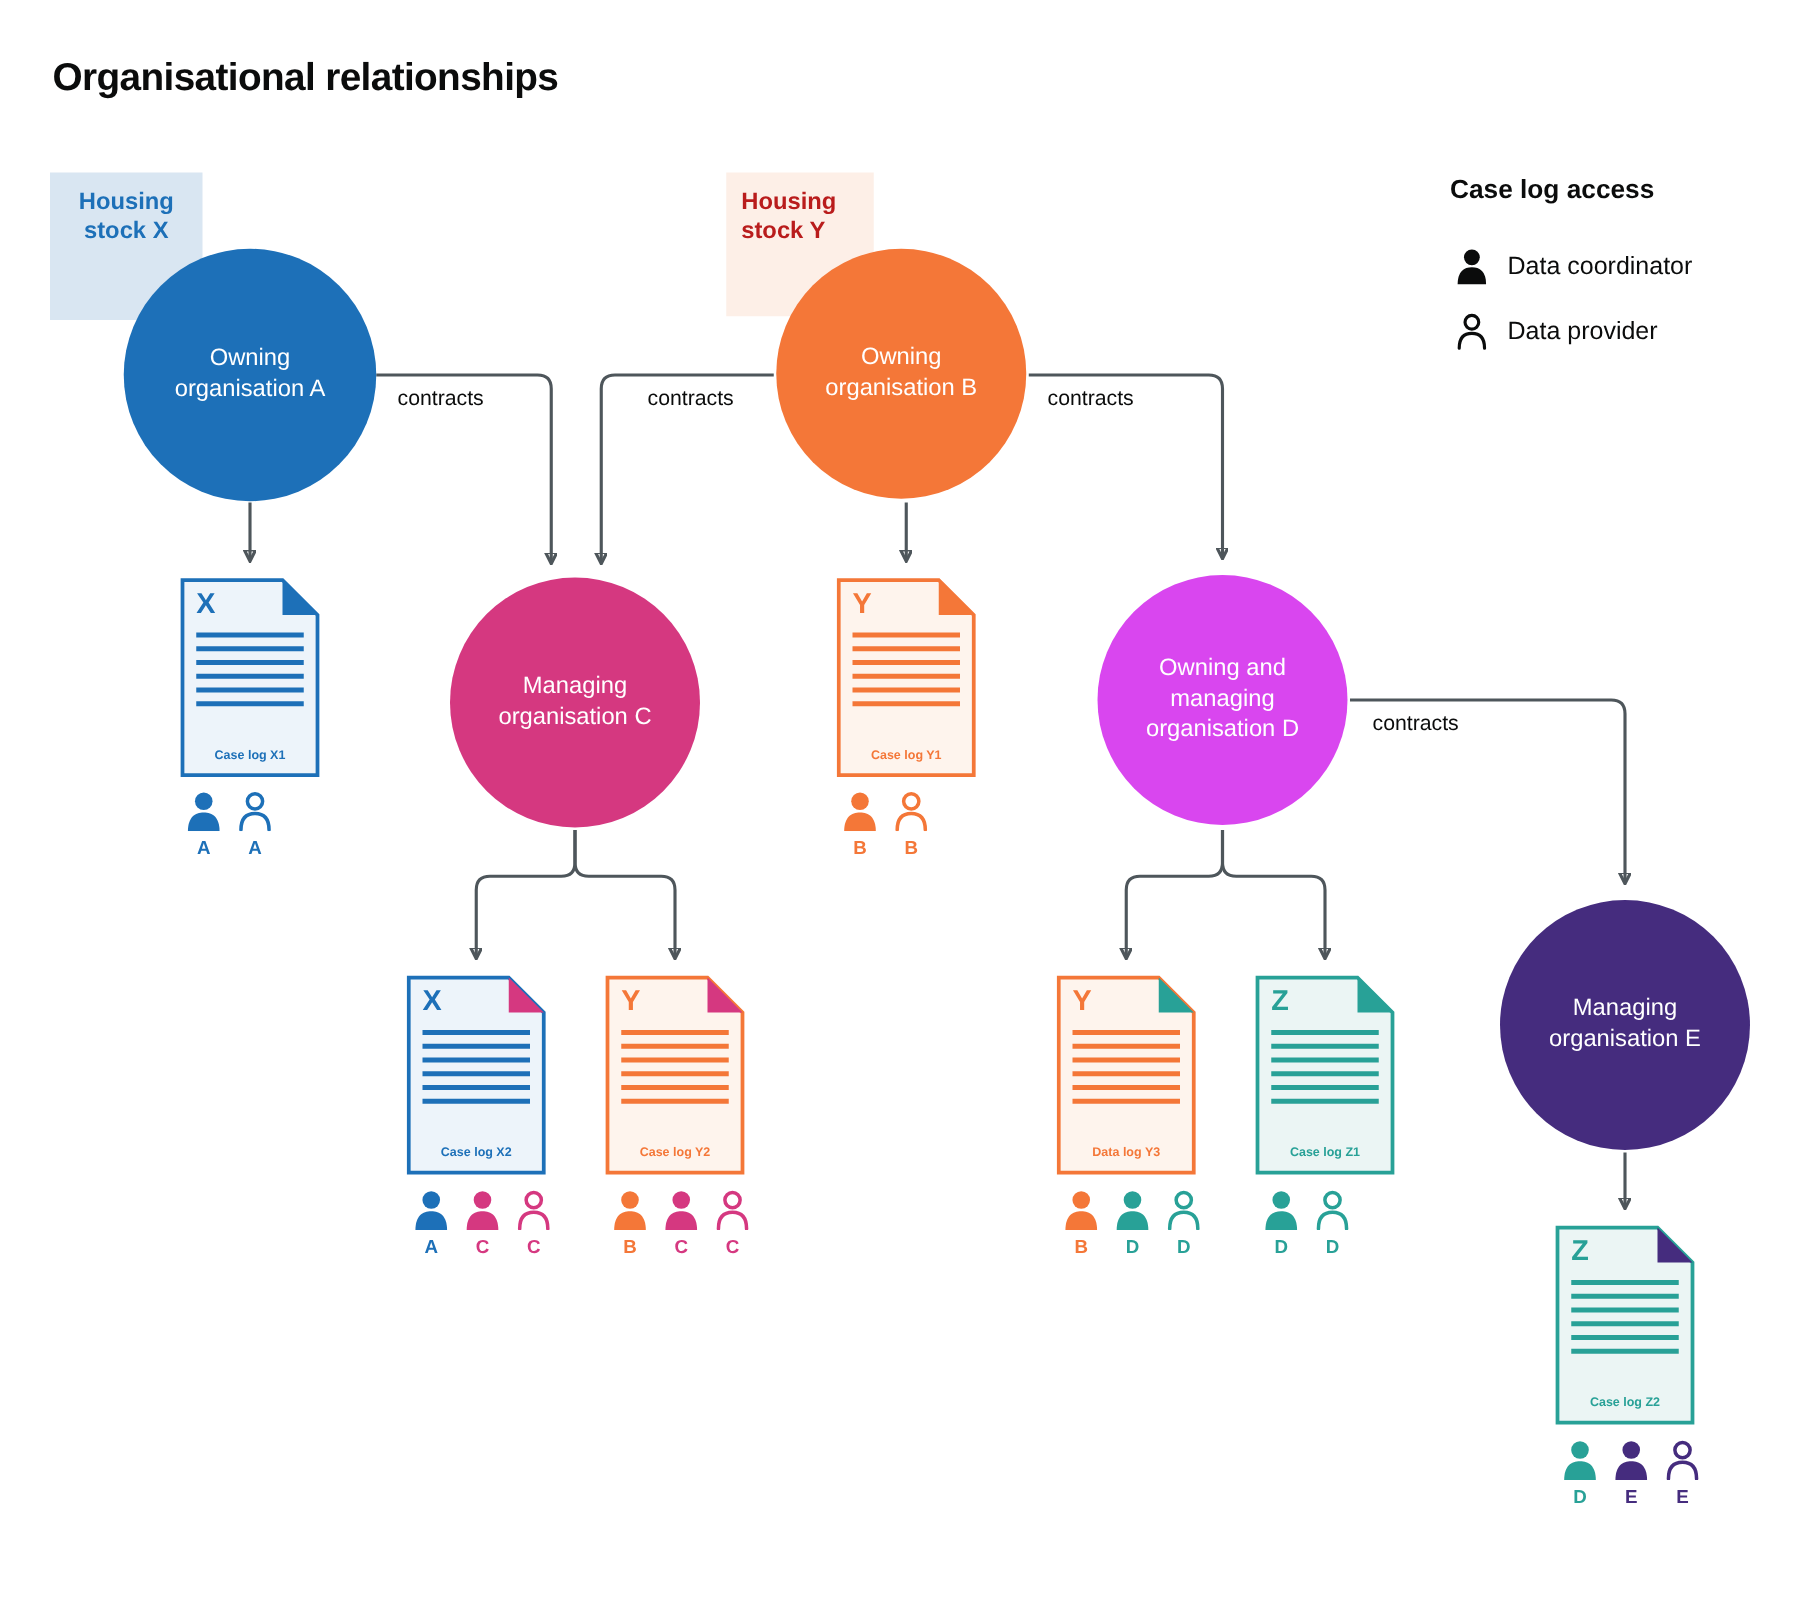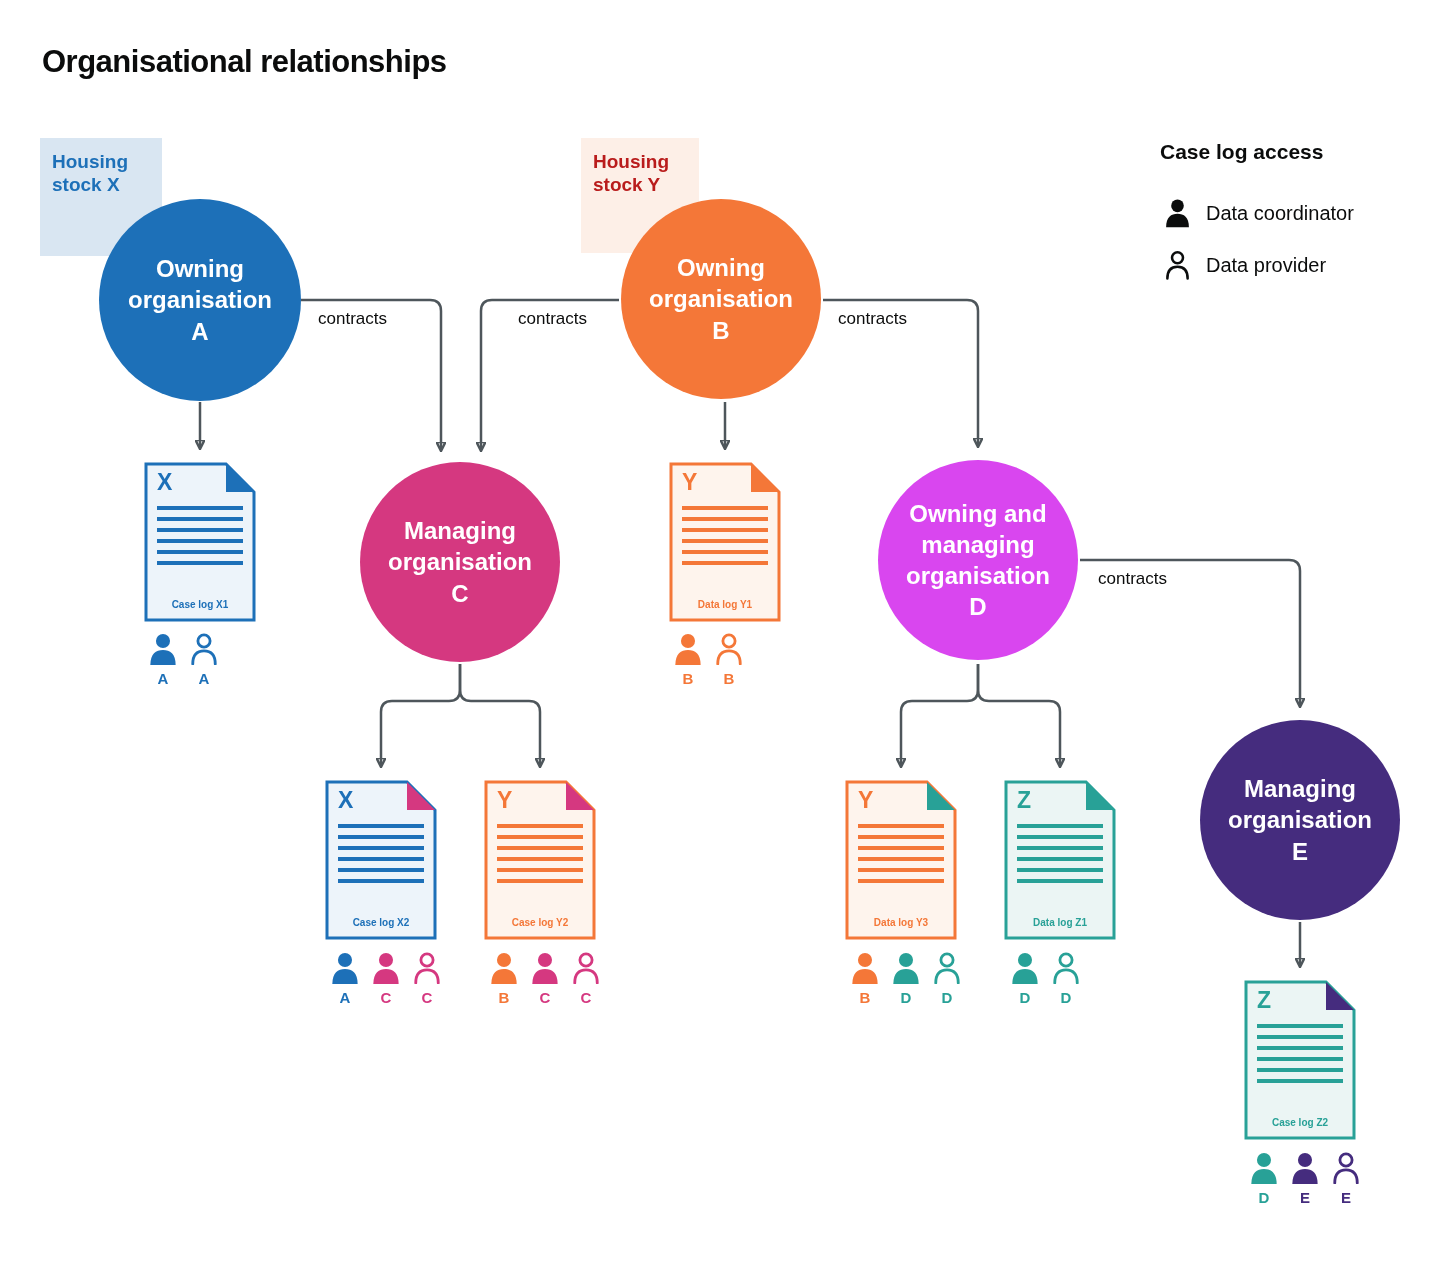--- a/index.html
+++ b/index.html
@@ -3,26 +3,26 @@
 <meta charset="utf-8">
 <style>
   html,body { margin:0; padding:0; background:#fff; }
   body { font-family:"Liberation Sans", sans-serif; color:#0b0c0c; }
   .canvas { position:relative; width:1440px; height:1280px; background:#fff; overflow:hidden;padding-left:31px; }
   .abs { position:absolute; }
 
   .title { font-size:31px; font-weight:bold; letter-spacing:-0.5px; }
 
   .stock { box-sizing:border-box; padding:13px 12px; font-weight:bold; font-size:19px; line-height:1.2; }
-  .stock-blue   { background:#d9e6f2; color:#1d70b8; }
+  .stock-blue   { background:#d9e6f2; color:#1d70b8;text-align:center; }
   .stock-orange { background:#fdefe7; color:#b91c1c;margin-left:21px; }
   .stock-teal   { background:#e4f1ef; color:#28a197; }
 
   .org { border-radius:50%; display:flex; align-items:center; justify-content:center;
-         text-align:center; color:#fff; font-weight:bold; font-size:24px; line-height:1.3; }
+         text-align:center; color:#fff; font-weight:normal; font-size:19px; line-height:1.3; }
   .org .org-label { width:160px; }
   .org-blue   { background:#1d70b8; }
   .org-orange { background:#f47738; }
   .org-pink   { background:#d53880; }
   .org-teal   { background:#d946ef; }
   .org-purple { background:#452c7e; }
 
   .c-blue   { color:#1d70b8; --tint:#edf4fa; }
   .c-orange { color:#f47738; --tint:#fef4ed; }
   .c-pink   { color:#d53880; --tint:#fdeff5; }
@@ -170,21 +170,21 @@
       <g class="doc-lines">
         <line x1="13" y1="46" x2="99" y2="46"></line>
           <line x1="13" y1="57" x2="99" y2="57"></line>
         <line x1="13" y1="68" x2="99" y2="68"></line>
           <line x1="13" y1="79" x2="99" y2="79"></line>
         <line x1="13" y1="90" x2="99" y2="90"></line>
           <line x1="13" y1="101" x2="99" y2="101"></line>
       </g>
     </svg>
     <span class="doc-letter">Y</span>
-    <span class="doc-label">Data log Y1</span>
+    <span class="doc-label">Case log Y1</span>
   </div>
   <div class="abs persons" style="left:671px;top:633px">
     <div class="person c-orange">
       <svg class="p-ico">
           <use href="#icon-person-filled" xlink:href="#icon-person-filled"></use>
         </svg>
       <span class="person-letter">B</span>
     </div>
     <div class="person c-orange">
       <svg class="p-ico">
@@ -312,21 +312,21 @@
       <g class="doc-lines">
         <line x1="13" y1="46" x2="99" y2="46"></line>
           <line x1="13" y1="57" x2="99" y2="57"></line>
         <line x1="13" y1="68" x2="99" y2="68"></line>
           <line x1="13" y1="79" x2="99" y2="79"></line>
         <line x1="13" y1="90" x2="99" y2="90"></line>
           <line x1="13" y1="101" x2="99" y2="101"></line>
       </g>
     </svg>
     <span class="doc-letter">Z</span>
-    <span class="doc-label">Data log Z1</span>
+    <span class="doc-label">Case log Z1</span>
   </div>
   <div class="abs persons" style="left:1008px;top:952px">
     <div class="person c-teal">
       <svg class="p-ico">
           <use href="#icon-person-filled" xlink:href="#icon-person-filled"></use>
         </svg>
       <span class="person-letter">D</span>
     </div>
     <div class="person c-teal">
       <svg class="p-ico">

